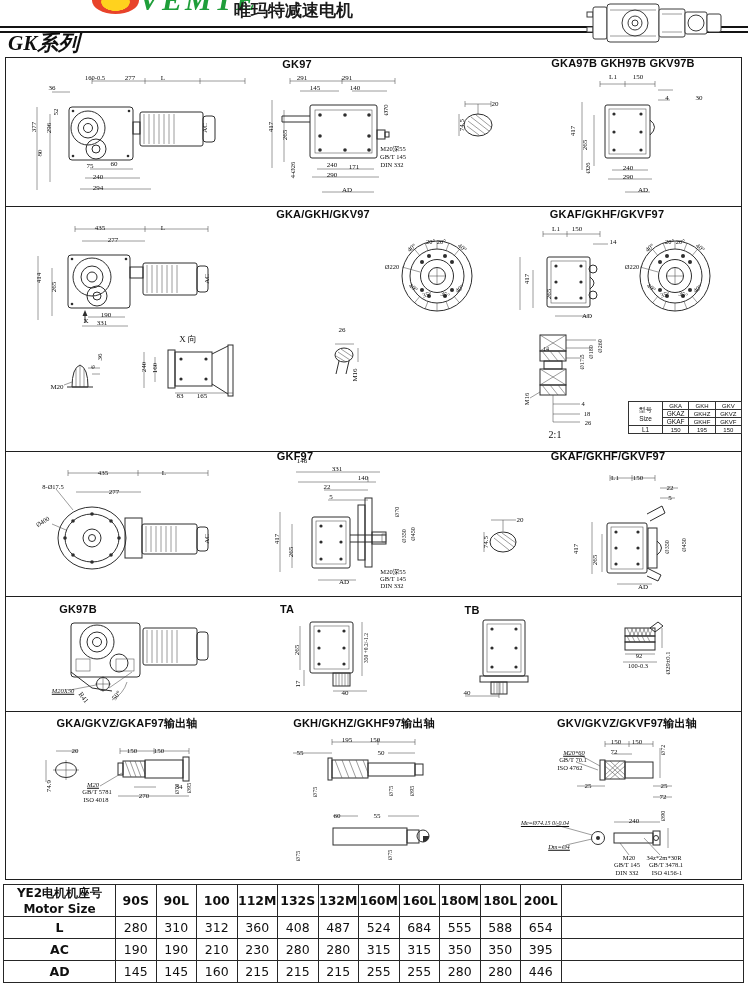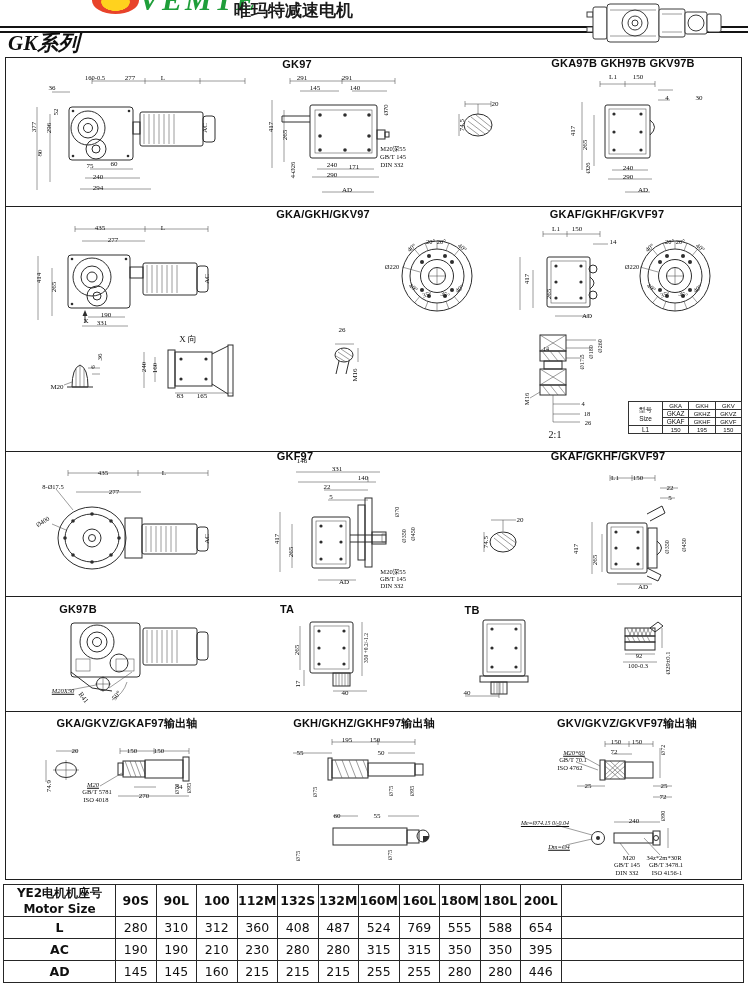--- a/index.html
+++ b/index.html
@@ -459,21 +459,21 @@
         </tr>
         <tr>
           <th>L</th>
           <td>280</td>
           <td>310</td>
           <td>312</td>
           <td>360</td>
           <td>408</td>
           <td>487</td>
           <td>524</td>
-          <td>769</td>
+          <td>684</td>
           <td>555</td>
           <td>588</td>
           <td>654</td>
           <td></td>
         </tr>
         <tr>
           <th>AC</th>
           <td>190</td>
           <td>190</td>
           <td>210</td>

